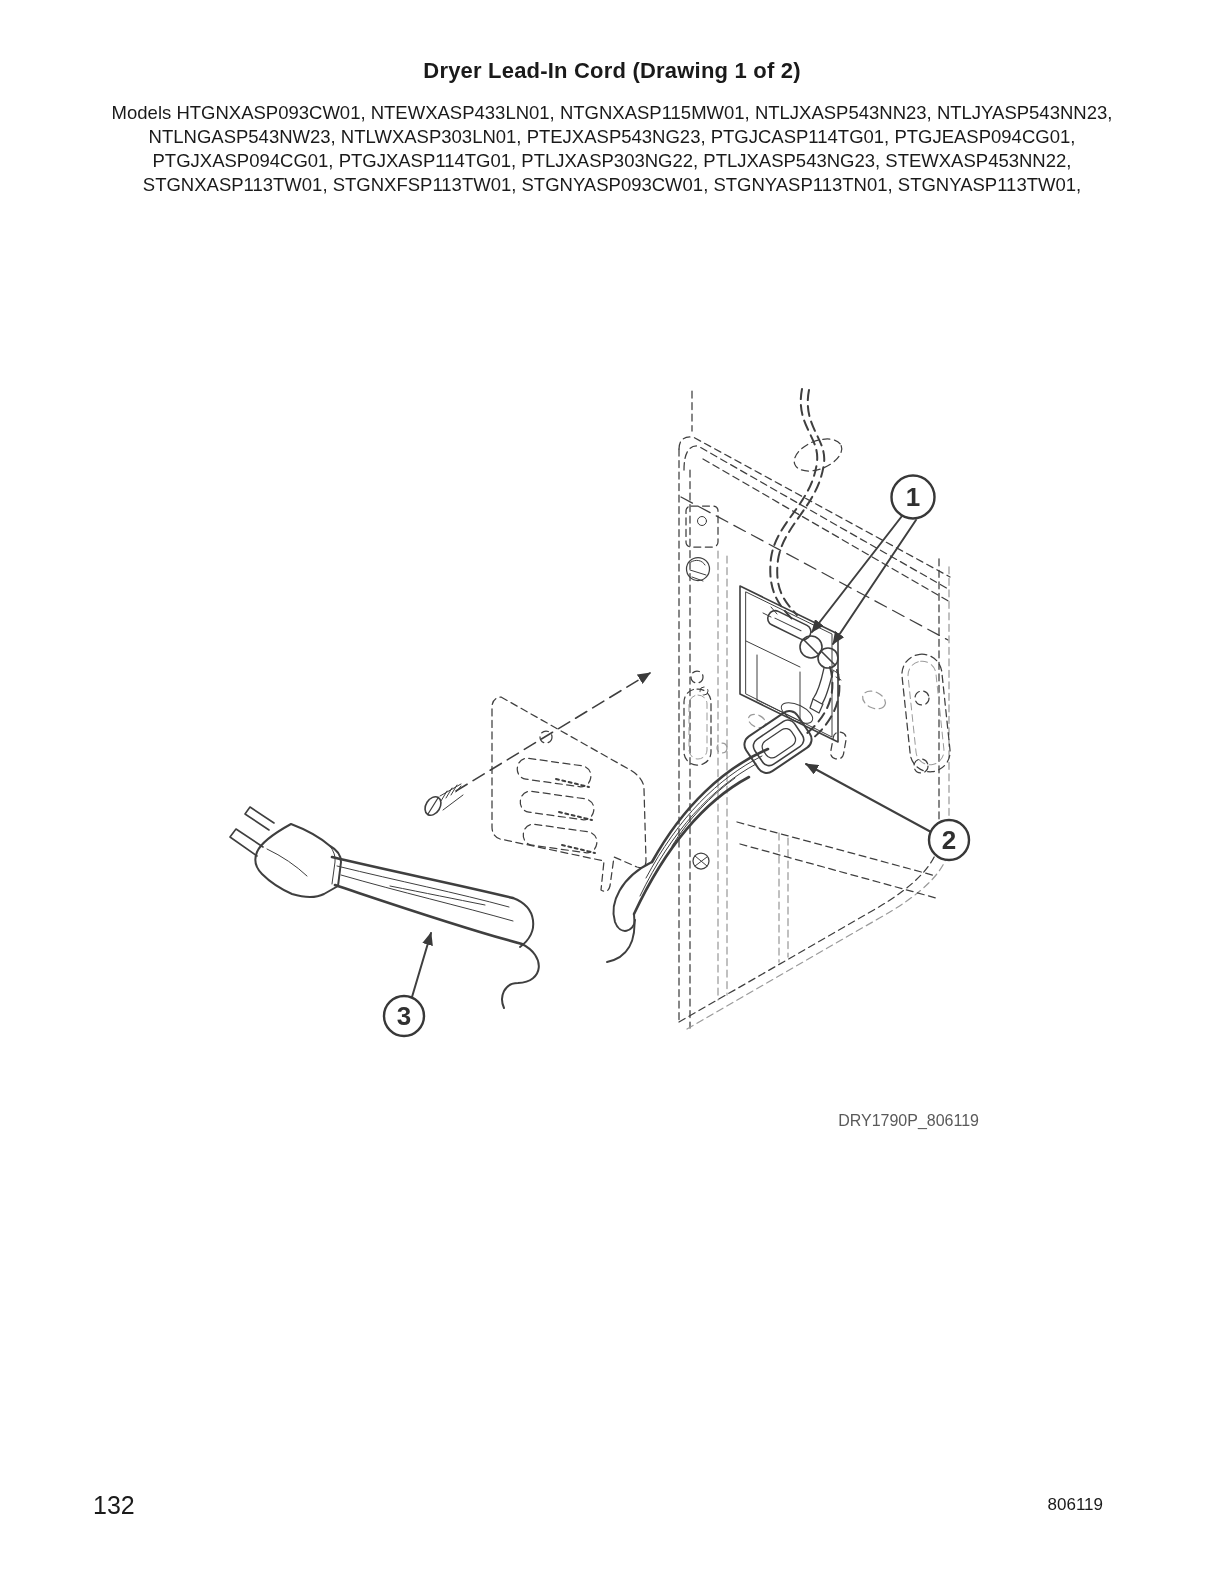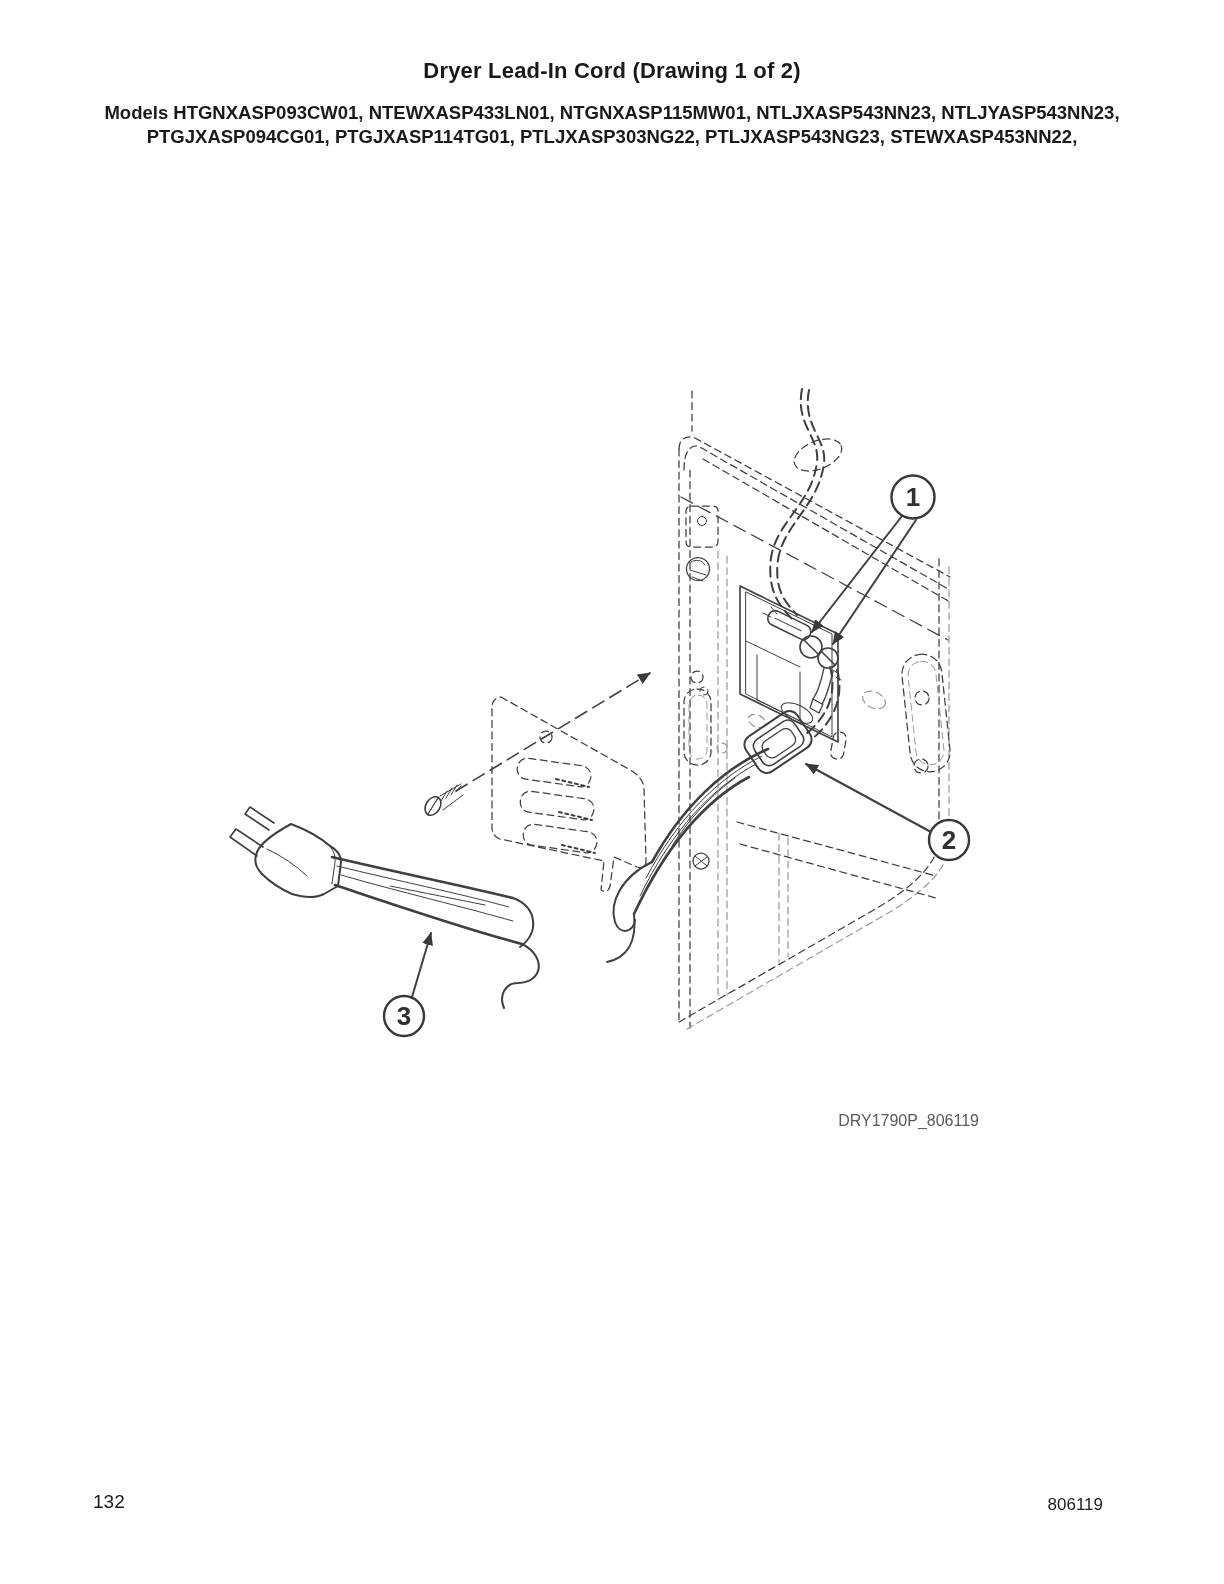--- a/index.html
+++ b/index.html
@@ -1,25 +1,25 @@
 <!DOCTYPE html>
 <html><head>
 <meta charset="utf-8">
 <style>
   html,body{margin:0;padding:0;background:#ffffff;}
   .page{position:relative;width:1224px;height:1584px;background:#fff;overflow:hidden;
         font-family:"Liberation Sans",sans-serif;color:#1a1a1a;}
   .title{position:absolute;top:58px;left:0;width:100%;text-align:center;
          font-size:22px;font-weight:700;letter-spacing:.2px;}
   .models{position:absolute;top:101px;left:0;width:100%;text-align:center;
-          font-size:18.5px;line-height:24px;font-weight:700;}
+          font-size:18.5px;line-height:24px;font-weight:400;}
   .fig{position:absolute;left:220px;top:360px;}
   .drawid{position:absolute;top:1112px;left:0;width:967px;text-align:right;
           font-size:16px;color:#5a5a5a;margin-left:12px;}
-  .pageno{position:absolute;left:93px;top:1491px;font-size:19px;}
+  .pageno{position:absolute;left:93px;top:1491px;font-size:25px;}
   .copyright{position:absolute;left:0;top:1495px;width:100%;text-align:center;
              font-size:17px;font-weight:400;}
   .docnum{position:absolute;right:121px;top:1495px;font-size:17px;}
 
   
   .s{stroke:#3f3f3f;fill:none;stroke-linecap:round;stroke-linejoin:round;}
   .lt{stroke:#9b9b9b;}
   .thin{stroke-width:1;}
   .w1{stroke-width:1.25;}
   .w16{stroke-width:1.6;}
@@ -34,21 +34,23 @@
 </style>
 </head>
 <body>
 
 <div class="page">
 
   <div class="title">Dryer Lead-In Cord (Drawing 1 of 2)</div>
 
   <div class="models">
     <div>Models HTGNXASP093CW01, NTEWXASP433LN01, NTGNXASP115MW01, NTLJXASP543NN23, NTLJYASP543NN23,</div>
+    <div>NTLNGASP543NW23, NTLWXASP303LN01, PTEJXASP543NG23, PTGJCASP114TG01, PTGJEASP094CG01,</div>
     <div>PTGJXASP094CG01, PTGJXASP114TG01, PTLJXASP303NG22, PTLJXASP543NG23, STEWXASP453NN22,</div>
+    <div>STGNXASP113TW01, STGNXFSP113TW01, STGNYASP093CW01, STGNYASP113TN01, STGNYASP113TW01,</div>
   </div>
 
   <svg class="fig" width="760" height="800" viewBox="220 360 760 800">
     <defs>
       <marker id="ah" markerWidth="14" markerHeight="11" refX="12" refY="5.5" orient="auto" markerUnits="userSpaceOnUse">
         <path d="M0,0 L13,5.5 L0,11 Z" fill="#3a3a3a"></path>
       </marker>
     </defs>
 
     <g>

